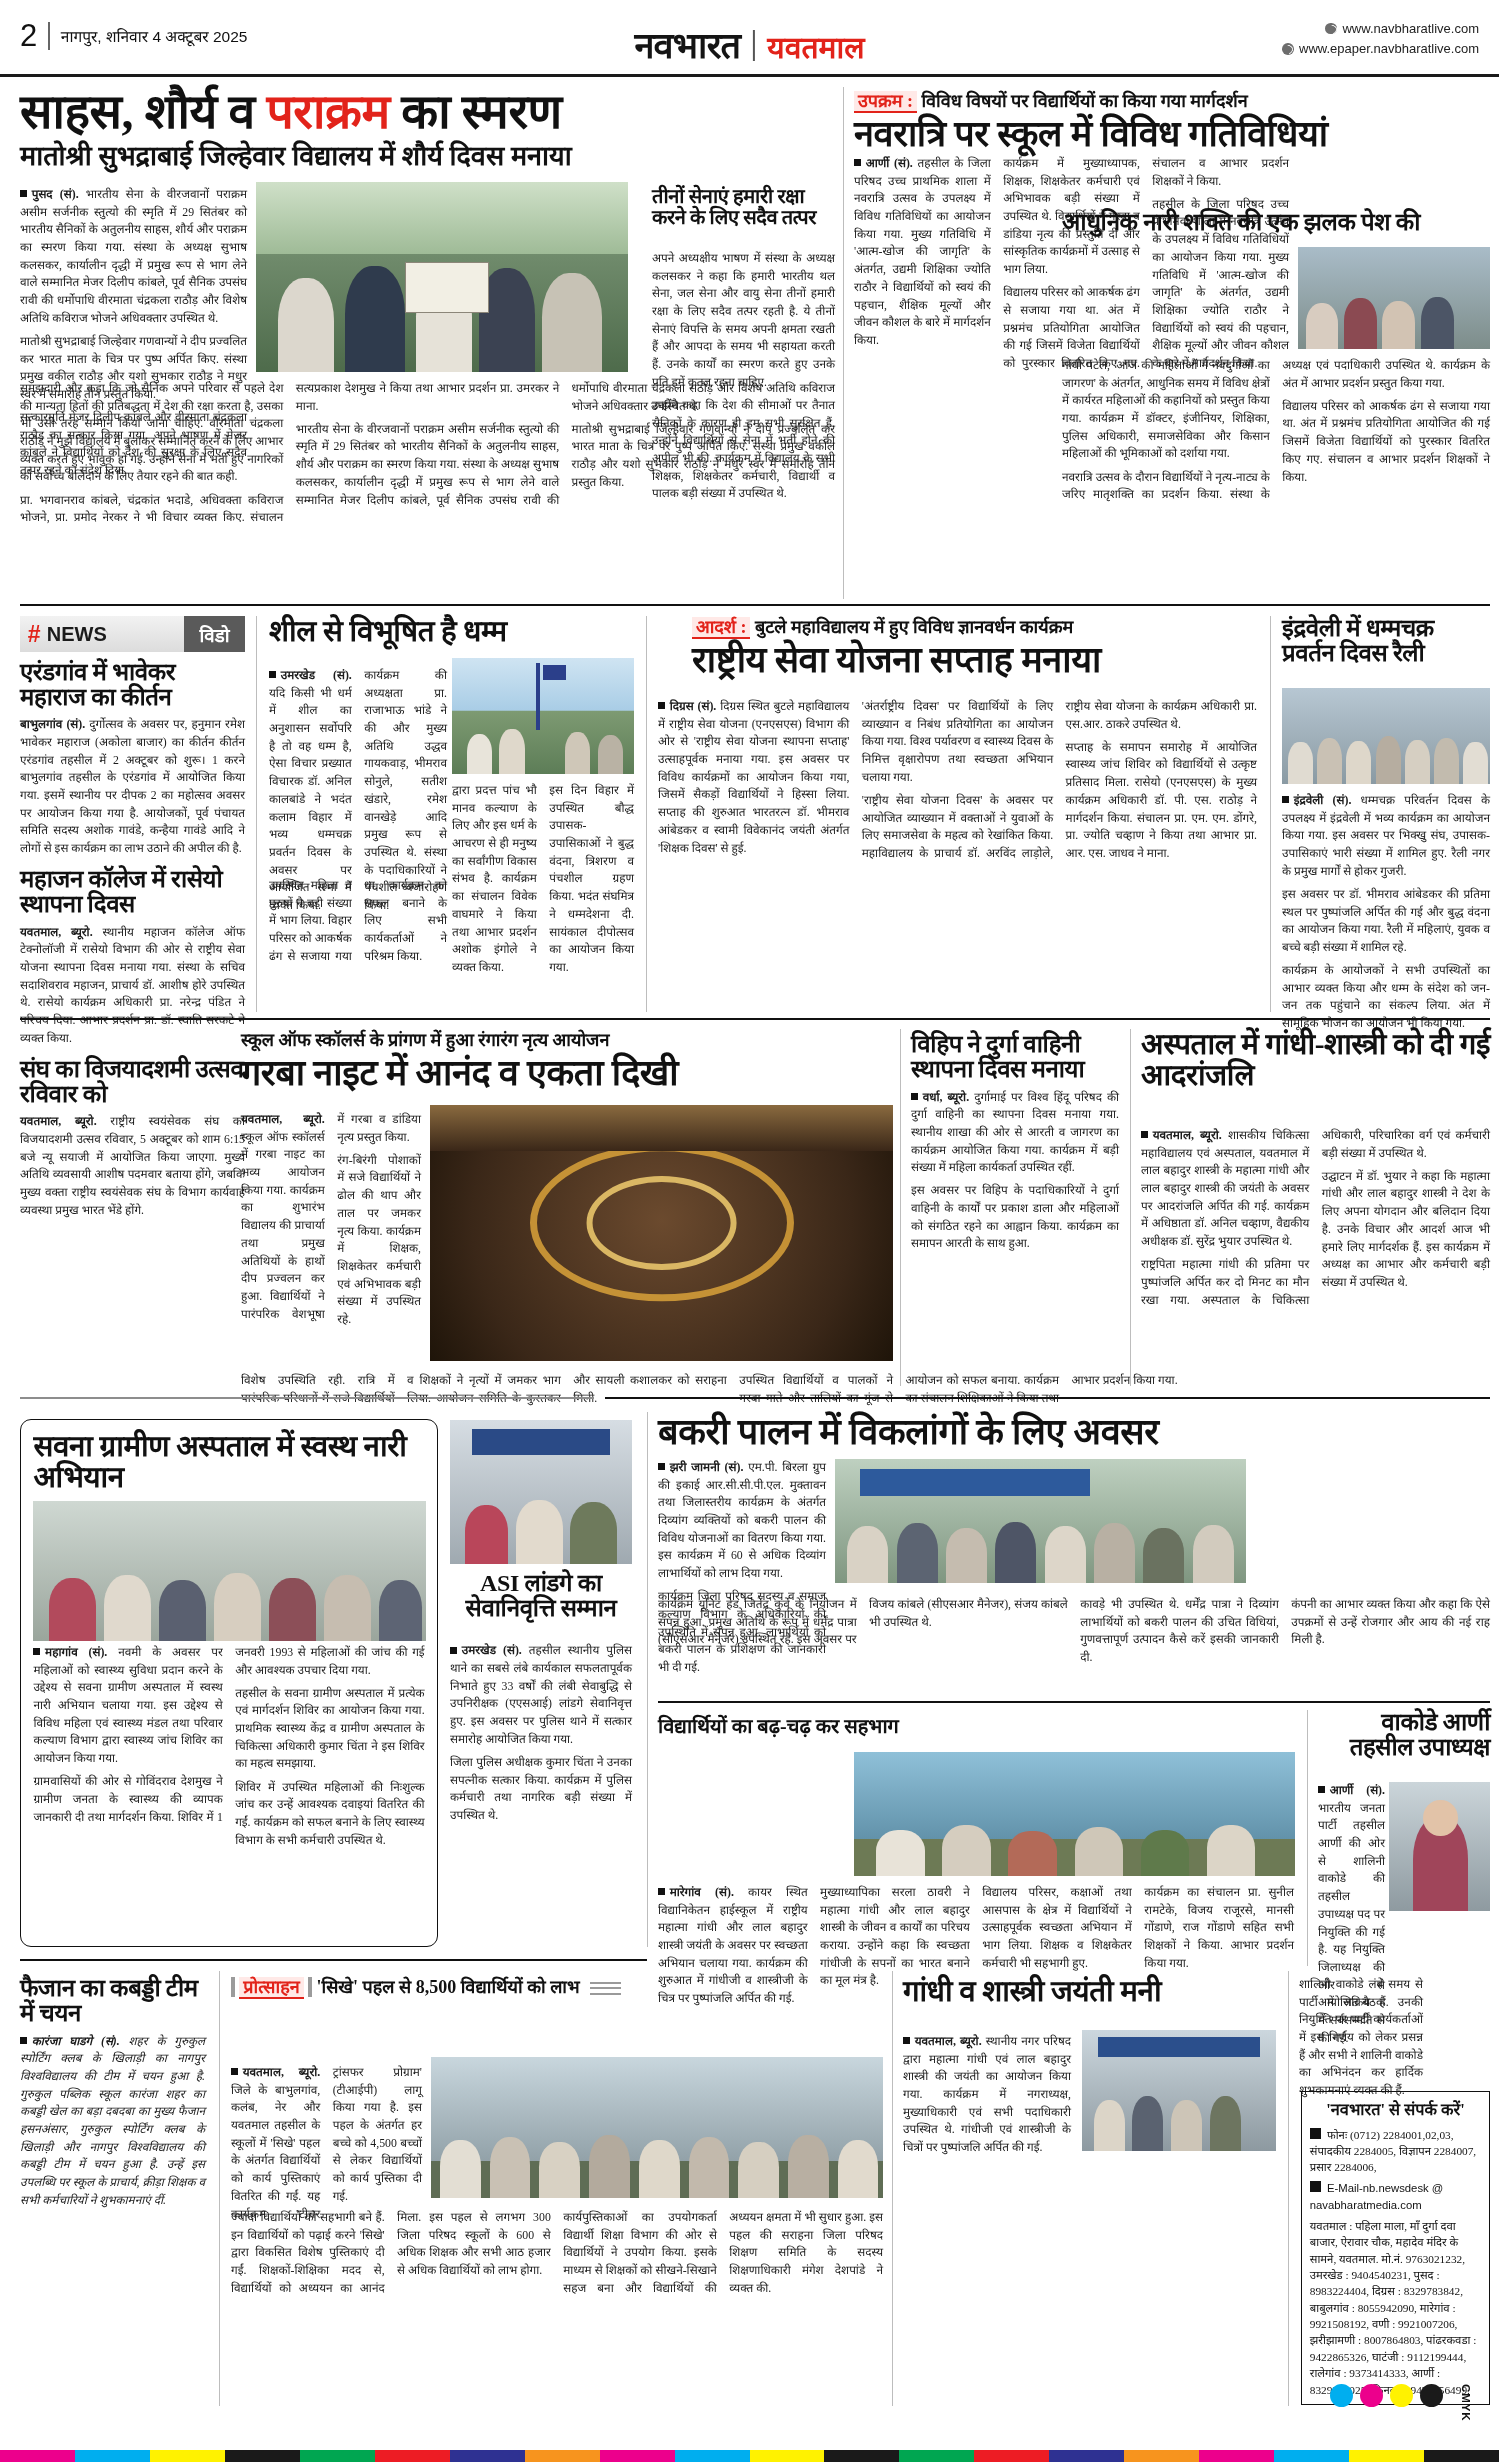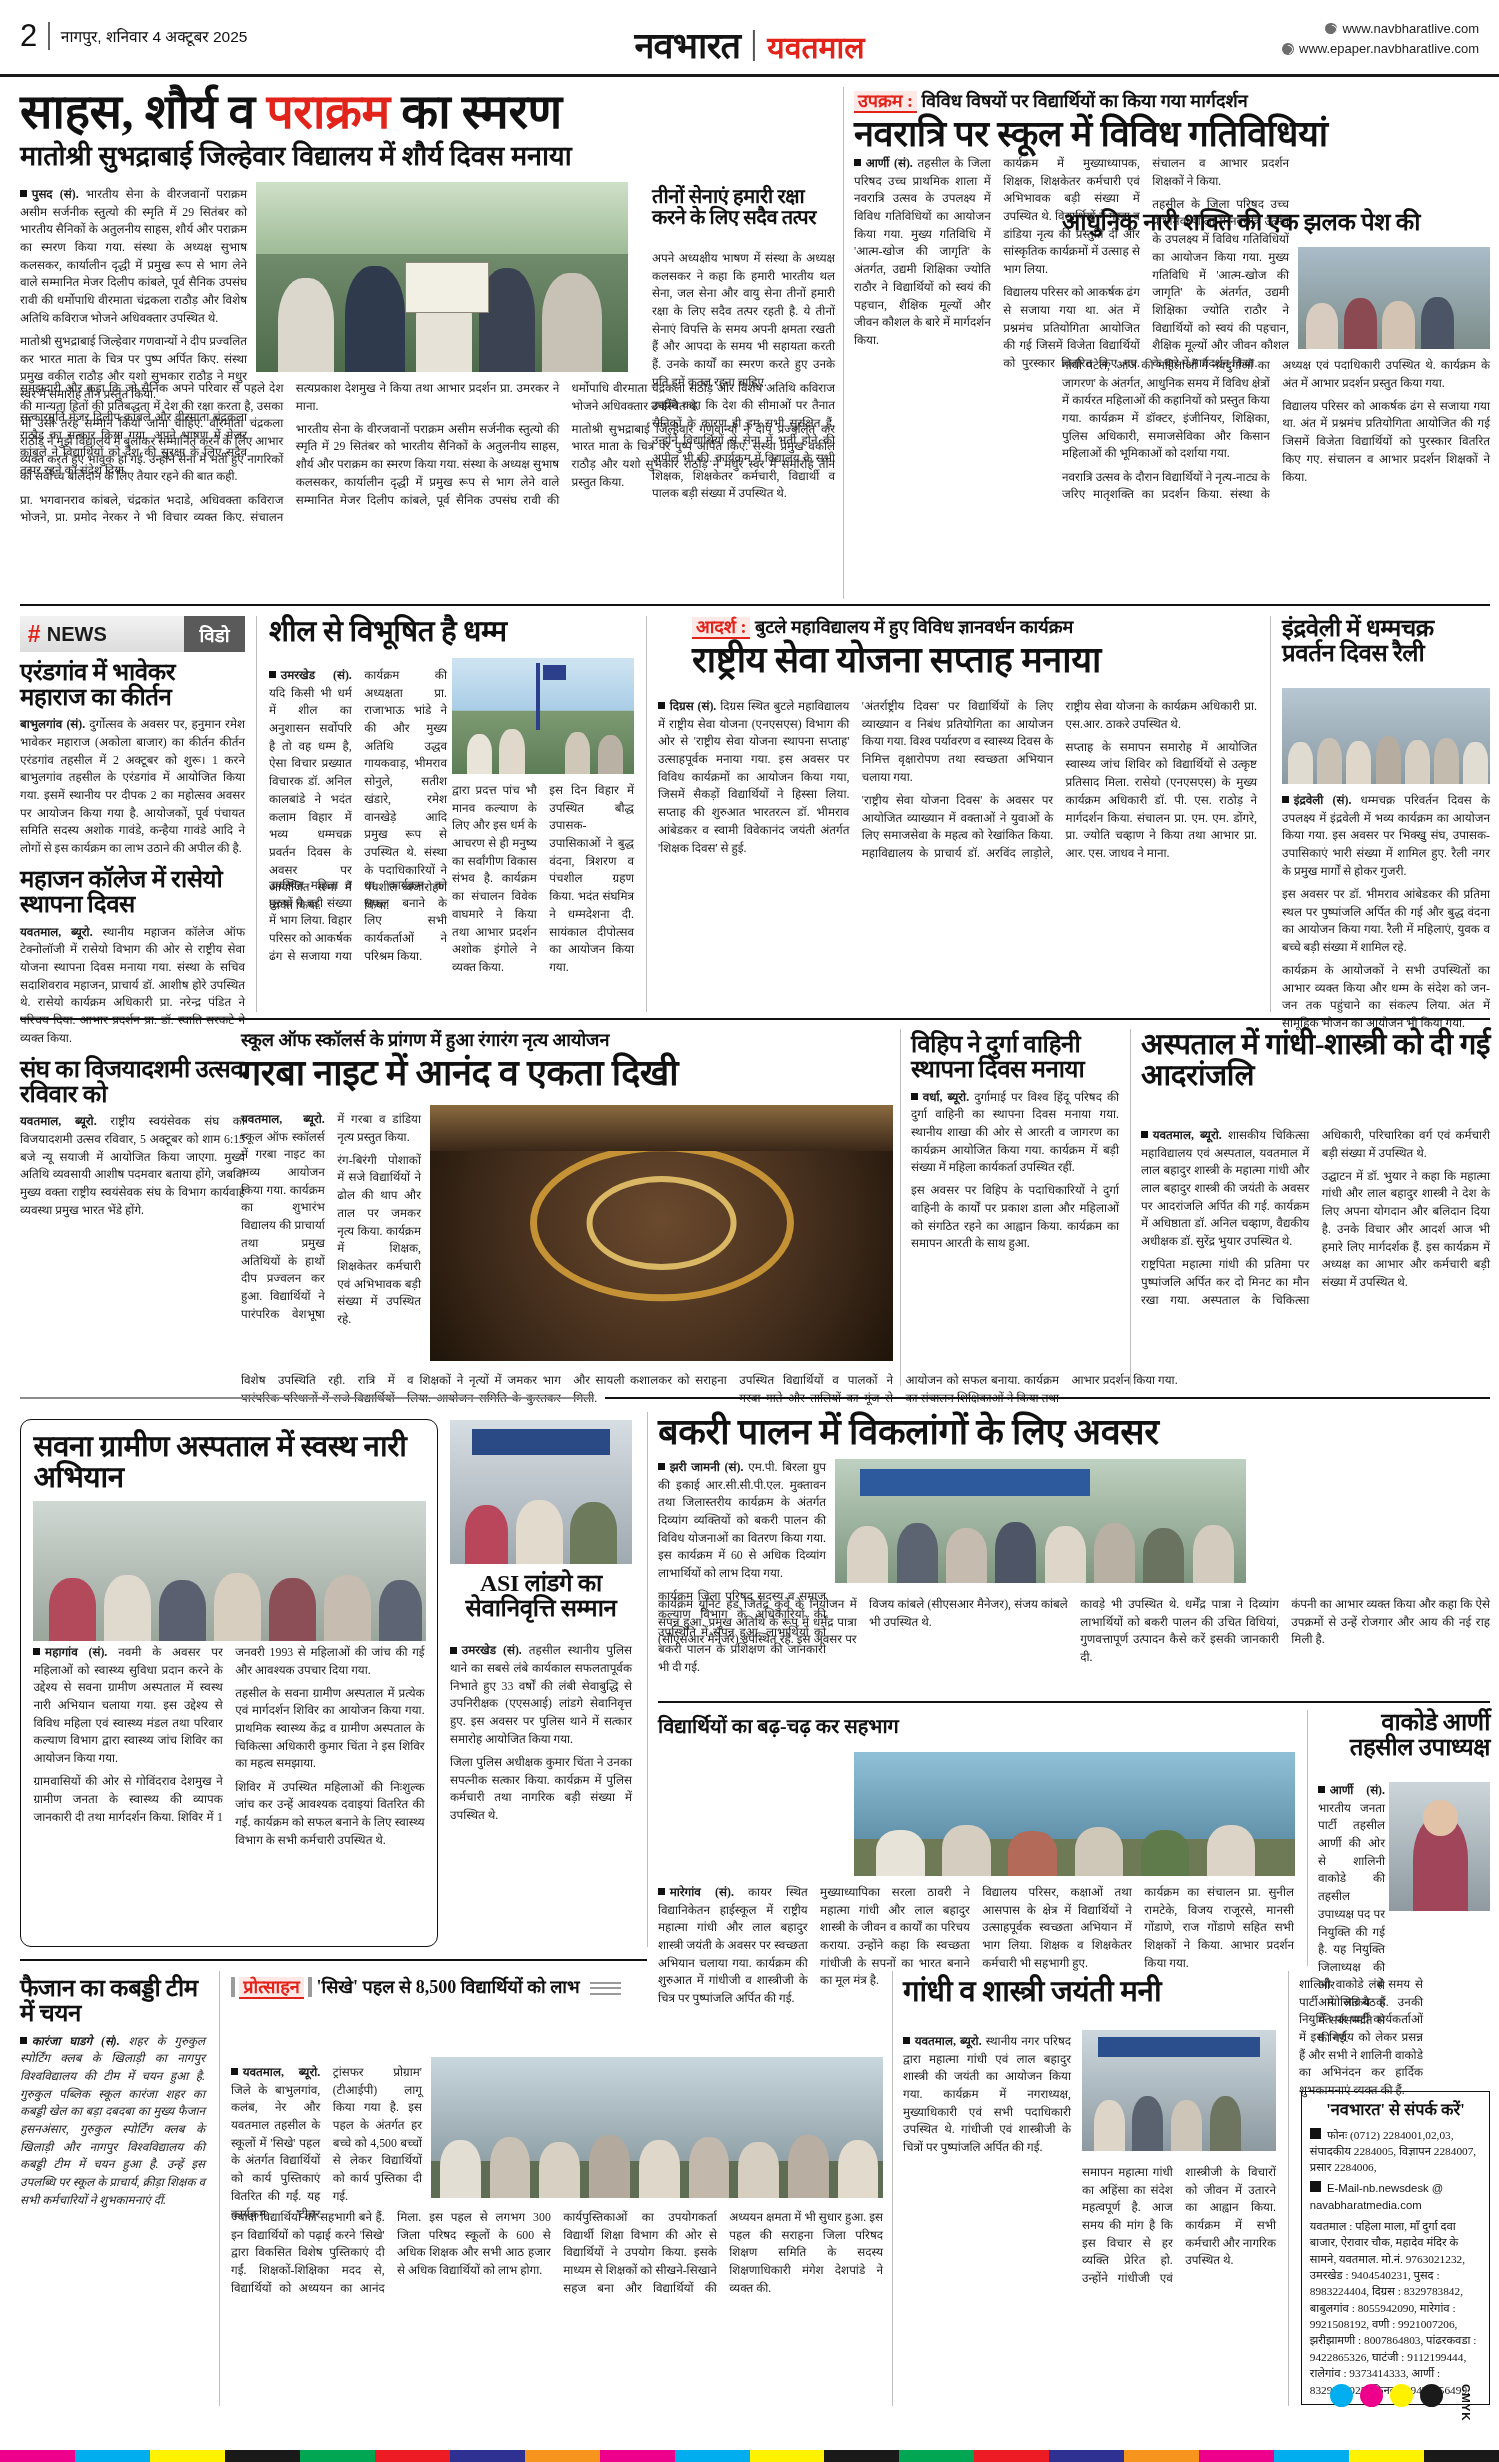--- a/index.html
+++ b/index.html
@@ -474,23 +474,20 @@
     <div class="ph-people">
       <i style="left:6%;width:16%;height:68%;background:#dcd5c8;"></i>
       <i style="left:26%;width:16%;height:74%;background:#5a6270;"></i>
       <i style="left:46%;width:16%;height:68%;background:#cdc5b7;"></i>
       <i style="left:66%;width:16%;height:74%;background:#6d7560;"></i>
     </div>
   </div>
   <div class="blk body" style="left:903px;top:2033px;width:168px;height:357px;">
     <p><span class="dot"></span><span class="byline">यवतमाल, ब्यूरो.</span> <span>स्थानीय नगर परिषद द्वारा महात्मा गांधी एवं लाल बहादुर शास्त्री की जयंती का आयोजन किया गया. कार्यक्रम में नगराध्यक्ष, मुख्याधिकारी एवं सभी पदाधिकारी उपस्थित थे. गांधीजी एवं शास्त्रीजी के चित्रों पर पुष्पांजलि अर्पित की गई.</span></p>
   </div>
-  <div class="blk body cols2" style="left:1082px;top:2164px;width:194px;height:227px;">
-    <p>समापन महात्मा गांधी का अहिंसा का संदेश महत्वपूर्ण है. आज समय की मांग है कि इस विचार से हर व्यक्ति प्रेरित हो. उन्होंने गांधीजी एवं शास्त्रीजी के विचारों को जीवन में उतारने का आह्वान किया. कार्यक्रम में सभी कर्मचारी और नागरिक उपस्थित थे.</p>
-  </div>
 
   <div class="vrule" style="left:1288px;top:1971px;height:435px;"></div>
 
   <div class="blk body" style="left:1299px;top:1976px;width:124px;height:178px;">
     <p>शालिनी वाकोडे लंबे समय से पार्टी में सक्रिय हैं. उनकी नियुक्ति पर पार्टी कार्यकर्ताओं में इस निर्णय को लेकर प्रसन्न हैं और सभी ने शालिनी वाकोडे का अभिनंदन कर हार्दिक शुभकामनाएं व्यक्त की हैं.</p>
   </div>
 
   <div class="contact blk" style="left:1301px;top:2091px;width:189px;">
     <h4>'नवभारत' से संपर्क करें'</h4>
     <p style="margin:0 0 4.7px 0;">

